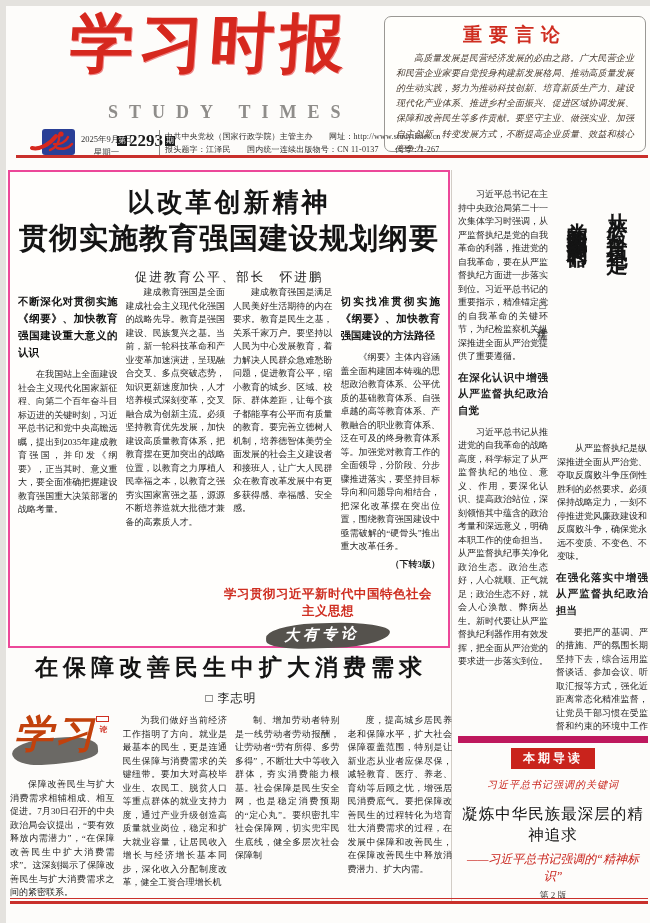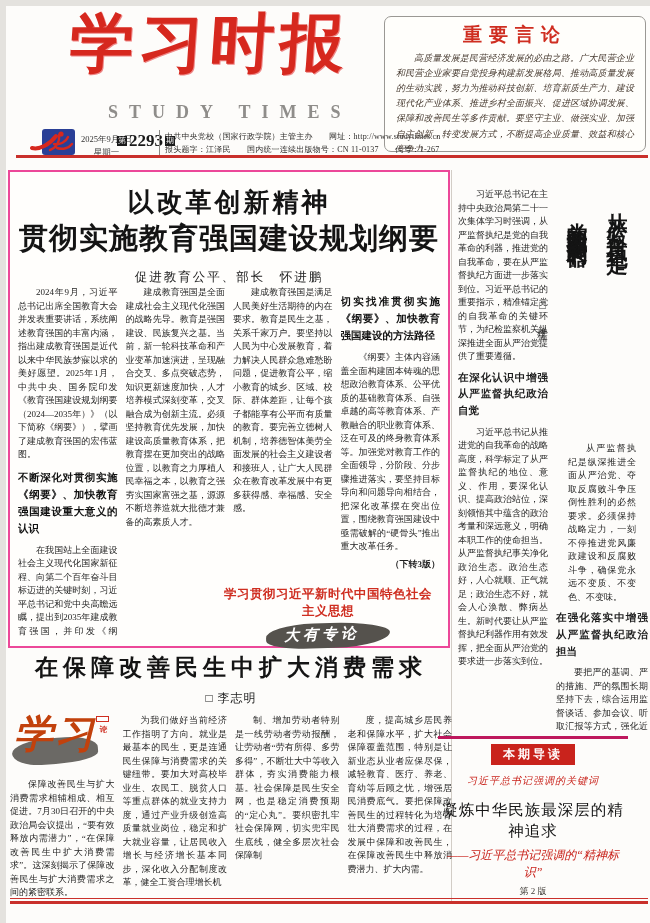--- a/index.html
+++ b/index.html
@@ -66,21 +66,21 @@
   .bot-cols{left:10px;top:714px;width:442px;height:188px;display:flex;gap:8px;}
   .sy-logo{position:relative;height:60px;margin-bottom:4px;}
   .sy-brush{position:absolute;left:2px;top:24px;width:86px;height:26px;background:#6b6965;
     border-radius:55% 45% 60% 40% / 60% 55% 45% 60%;transform:rotate(-4deg);}
   .sy-text{position:absolute;left:4px;top:0;font-size:39px;font-weight:900;color:#c2410c;
     font-style:italic;letter-spacing:2px;line-height:1;}
   .sy-seal{position:absolute;right:6px;top:2px;border:1px solid #cf2e21;color:#cf2e21;font-size:8px;
     writing-mode:vertical-rl;letter-spacing:1px;padding:1px;line-height:1.1;background:#fff;}
 
   
-  .guide{left:438px;top:736px;width:190px;height:163px;border-top:3px solid #be185d;text-align:center;overflow:hidden;}
+  .guide{left:458px;top:736px;width:190px;height:163px;border-top:7px solid #be185d;text-align:center;overflow:hidden;}
   .guide-badge{display:inline-block;margin-top:5px;background:#c9231c;color:#fff;font-weight:bold;
     font-size:12px;letter-spacing:3px;padding:2px 12px;}
   .g-kicker{color:#c9231c;font-size:10px;font-style:italic;margin-top:9px;letter-spacing:1px;}
   .g-title1{font-size:15.5px;font-weight:400;color:#141414;letter-spacing:1px;margin-top:12px;}
   .g-sub{color:#c9231c;font-size:12px;font-style:italic;margin-top:5px;}
   .g-page{font-size:9px;color:#44403c;margin-top:4px;}
   .g-div{width:150px;height:1px;background:#c4c0ba;margin:9px auto 0;}
 
   .bot-rule1{left:10px;top:898px;width:638px;height:1px;}
   .bot-rule2{left:10px;top:901px;width:638px;height:3px;}
@@ -122,21 +122,20 @@
   </div>
 
   <div class="abs rule-red top-rule"></div>
 
   <div class="abs lead-box">
     <div class="lead-h1">以改革创新精神</div>
     <div class="lead-h2">贯彻实施教育强国建设规划纲要</div>
     <div class="lead-byline">促进教育公平、部长　怀进鹏</div>
     <div class="lead-cols">
       <div class="col h352">
-        <p>2024年9月，习近平总书记出席全国教育大会并发表重要讲话，系统阐述教育强国的丰富内涵，指出建成教育强国是近代以来中华民族梦寐以求的美好愿望。2025年1月，中共中央、国务院印发《教育强国建设规划纲要（2024—2035年）》（以下简称《纲要》），擘画了建成教育强国的宏伟蓝图。</p>
         <div class="subhead">不断深化对贯彻实施《纲要》、加快教育强国建设重大意义的认识</div>
         <p>在我国站上全面建设社会主义现代化国家新征程、向第二个百年奋斗目标迈进的关键时刻，习近平总书记和党中央高瞻远瞩，提出到2035年建成教育强国，并印发《纲要》，正当其时、意义重大，要全面准确把握建设教育强国重大决策部署的战略考量。</p>
       </div>
       <div class="col h352">
         <p>建成教育强国是全面建成社会主义现代化强国的战略先导。教育是强国建设、民族复兴之基。当前，新一轮科技革命和产业变革加速演进，呈现融合交叉、多点突破态势，知识更新速度加快，人才培养模式深刻变革，交叉融合成为创新主流。必须坚持教育优先发展，加快建设高质量教育体系，把教育摆在更加突出的战略位置，以教育之力厚植人民幸福之本，以教育之强夯实国家富强之基，源源不断培养造就大批德才兼备的高素质人才。</p>
       </div>
       <div class="col h295">
         <p>建成教育强国是满足人民美好生活期待的内在要求。教育是民生之基，关系千家万户。要坚持以人民为中心发展教育，着力解决人民群众急难愁盼问题，促进教育公平，缩小教育的城乡、区域、校际、群体差距，让每个孩子都能享有公平而有质量的教育。要完善立德树人机制，培养德智体美劳全面发展的社会主义建设者和接班人，让广大人民群众在教育改革发展中有更多获得感、幸福感、安全感。</p>
       </div>
       <div class="col h295">
@@ -155,21 +154,21 @@
 
   <div class="abs r-col colA">
     <p style="margin:0 0 4px;text-indent:2em;">习近平总书记在主持中央政治局第二十一次集体学习时强调，从严监督执纪是党的自我革命的利器，推进党的自我革命，要在从严监督执纪方面进一步落实到位。习近平总书记的重要指示，精准锚定党的自我革命的关键环节，为纪检监察机关纵深推进全面从严治党提供了重要遵循。</p>
     <div class="r-subhead">在深化认识中增强从严监督执纪政治自觉</div>
     <p style="margin:0;text-indent:2em;">习近平总书记从推进党的自我革命的战略高度，科学标定了从严监督执纪的地位、意义、作用，要深化认识、提高政治站位，深刻领悟其中蕴含的政治考量和深远意义，明确本职工作的使命担当。从严监督执纪事关净化政治生态。政治生态好，人心就顺、正气就足；政治生态不好，就会人心涣散、弊病丛生。新时代要让从严监督执纪利器作用有效发挥，把全面从严治党的要求进一步落实到位。</p>
   </div>
   <div class="abs vh vh1">从严监督执纪是</div>
   <div class="abs vh vh2">党的自我革命的利器</div>
   <div class="abs v-author">□ 李猛</div>
   <div class="abs r-col colB">
-    <p style="margin:0 12px 4px;text-indent:2em;">从严监督执纪是纵深推进全面从严治党、夺取反腐败斗争压倒性胜利的必然要求。必须保持战略定力，一刻不停推进党风廉政建设和反腐败斗争，确保党永远不变质、不变色、不变味。</p>
+    <p style="margin:0 1px 4px;text-indent:2em;">从严监督执纪是纵深推进全面从严治党、夺取反腐败斗争压倒性胜利的必然要求。必须保持战略定力，一刻不停推进党风廉政建设和反腐败斗争，确保党永远不变质、不变色、不变味。</p>
     <div class="r-subhead">在强化落实中增强从严监督执纪政治担当</div>
     <p style="margin:0;text-indent:2em;">要把严的基调、严的措施、严的氛围长期坚持下去，综合运用监督谈话、参加会议、听取汇报等方式，强化近距离常态化精准监督，让党员干部习惯在受监督和约束的环境中工作生活。</p>
 
   </div>
 
   <div class="abs bot-head">在保障改善民生中扩大消费需求</div>
   <div class="abs bot-byline">□ 李志明</div>
   <div class="abs bot-cols">
     <div class="col">
       <div class="sy-logo">

